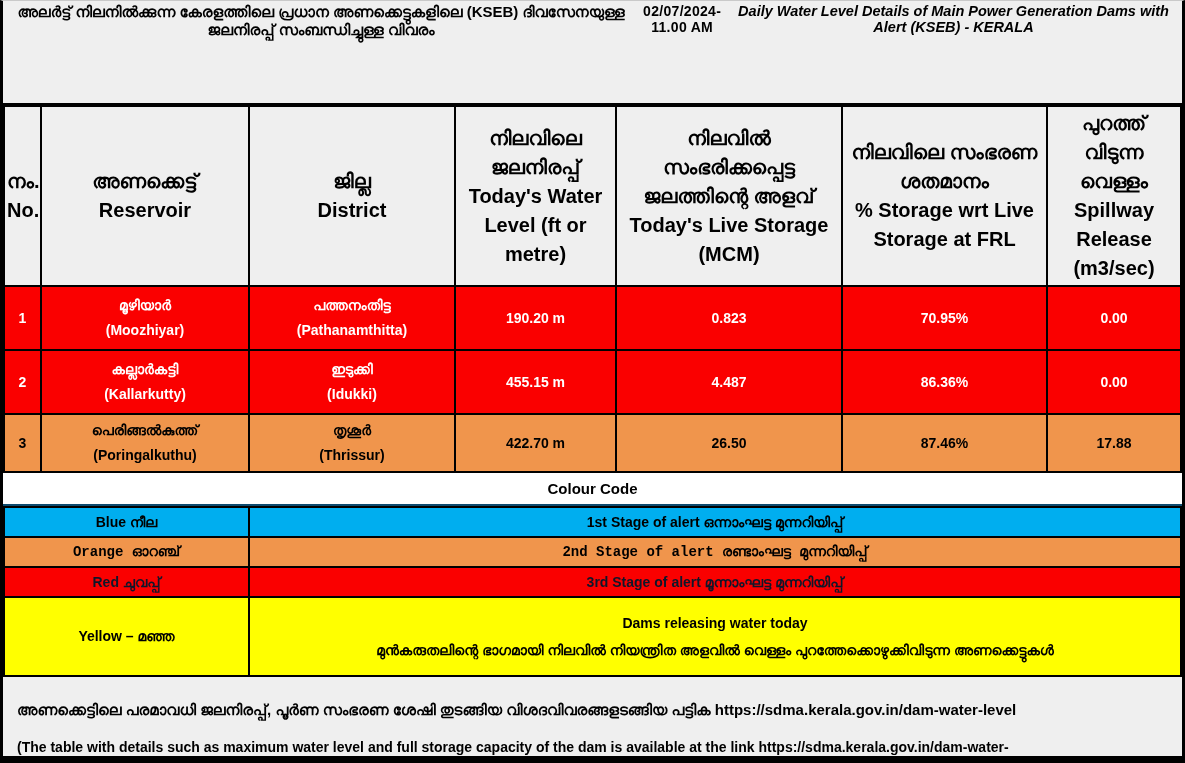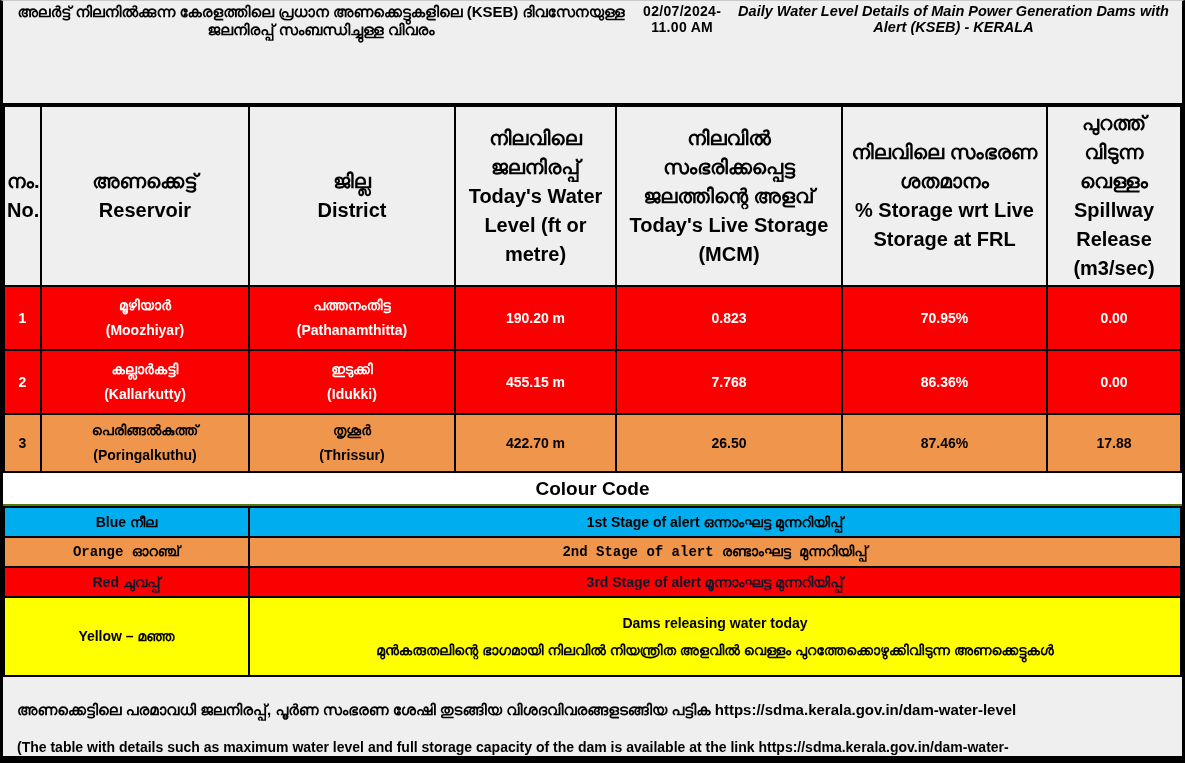--- a/index.html
+++ b/index.html
@@ -33,21 +33,21 @@
   .main-table tr.hdr { height: 128px; }
   .main-table tr.data-row { height: 64px; }
   .main-table tr.data-row.short { height: 58px; }
   .main-table td { font-size: 14px; line-height: 25px; }
   .alert-red   { background: var(--red, #FA0000); color: #ffffff; }
   .alert-orange{ background: var(--orange, #F0954C); color: #000000; }
   
   .colour-title {
     height: 33px; background: #ffffff;
     display: flex; align-items: center; justify-content: center;
-    font-size: 19px; border-bottom: 2px solid #4d7c0f;
+    font-size: 15px; border-bottom: 2px solid #0c4a6e;
   }
   .colour-table td { font-size: 14px; margin-top: 32px; }
   .colour-table tr.cc-s { height: 30px; }
   .colour-table tr.cc-tall { height: 79px; }
   .cc-blue   { background: var(--blue, #00AEEF); color: #000; }
   .cc-orange { background: var(--orange, #F0954C); color: #000000; font-family: Liberation Mono, monospace; }
   .cc-red    { background: var(--red, #FA0000); color: #0f172a; }
   .cc-yellow { background: var(--yellow, #FFFF00); color: #000; }
   .cc-desc-line { line-height: 27px; }
   
@@ -140,21 +140,21 @@
       <td>2</td>
       <td>
         <div>കല്ലാർകട്ടി</div>
         <div>(Kallarkutty)</div>
       </td>
       <td>
         <div>ഇടുക്കി</div>
         <div>(Idukki)</div>
       </td>
       <td>455.15 m</td>
-      <td>7.768</td>
+      <td>4.487</td>
       <td>86.36%</td>
       <td>0.00</td>
     </tr>
 
     <tr class="data-row short alert-orange">
       <td>3</td>
       <td>
         <div>പെരിങ്ങൽകുത്ത്</div>
         <div>(Poringalkuthu)</div>
       </td>

